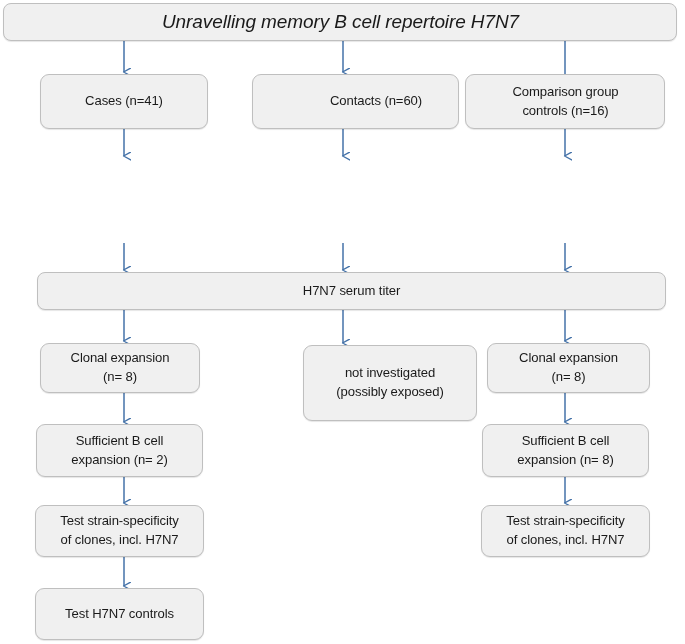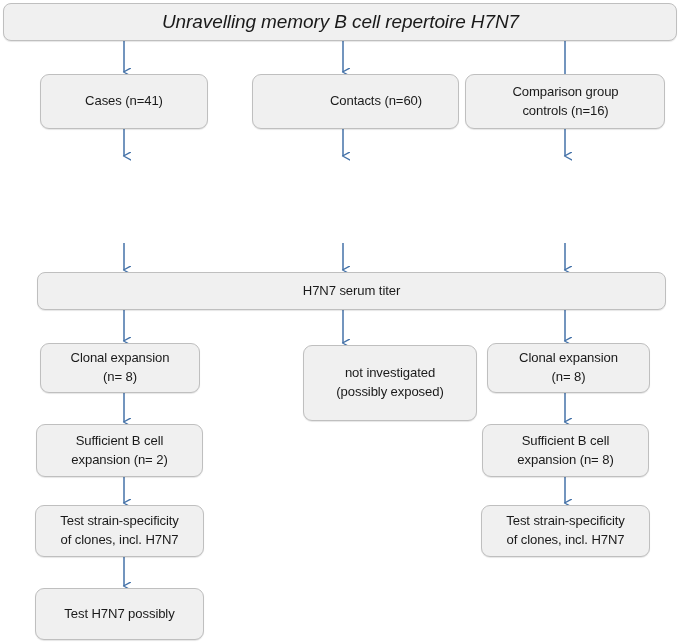--- a/index.html
+++ b/index.html
@@ -113,15 +113,15 @@
   <div class="node" style="left:36px; top:424px; width:167px; height:53px;">Sufficient B cell
 expansion (n= 2)</div>
   <div class="node" style="left:482px; top:424px; width:167px; height:53px;">Sufficient B cell
 expansion (n= 8)</div>
 
   <div class="node" style="left:35px; top:505px; width:169px; height:52px;">Test strain-specificity
 of clones, incl. H7N7</div>
   <div class="node" style="left:481px; top:505px; width:169px; height:52px;">Test strain-specificity
 of clones, incl. H7N7</div>
 
-  <div class="node" style="left:35px; top:588px; width:169px; height:52px;">Test H7N7 possibly</div>
+  <div class="node" style="left:35px; top:588px; width:169px; height:52px;">Test H7N7 controls</div>
 
 </div>
 
 </body></html>

